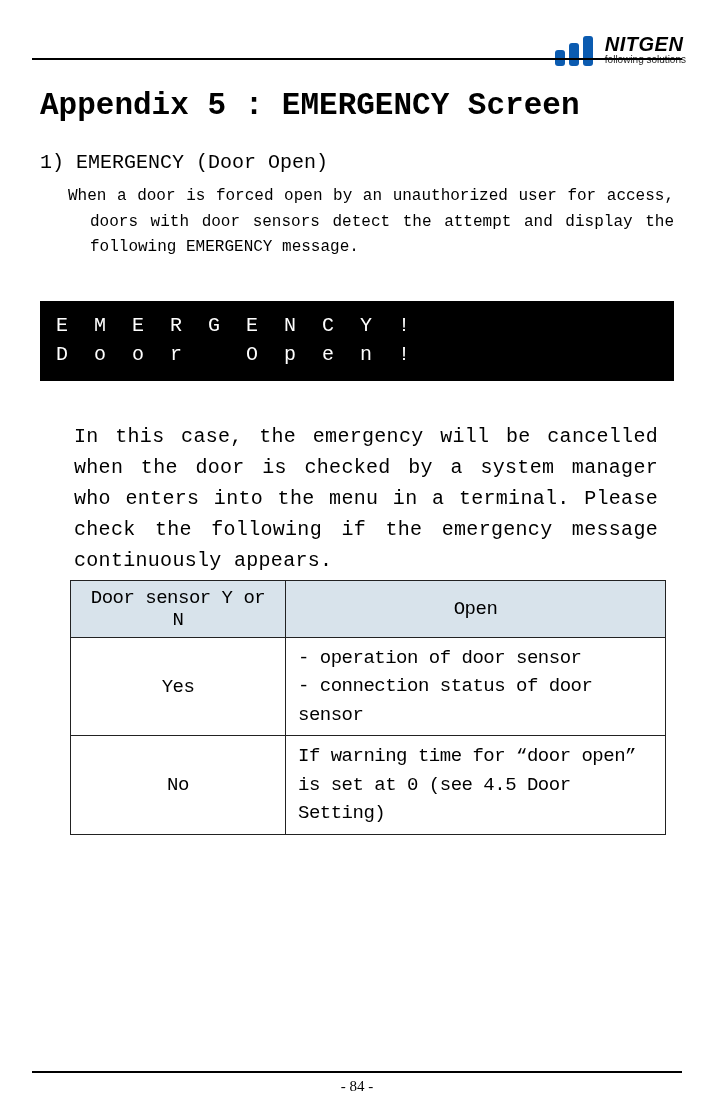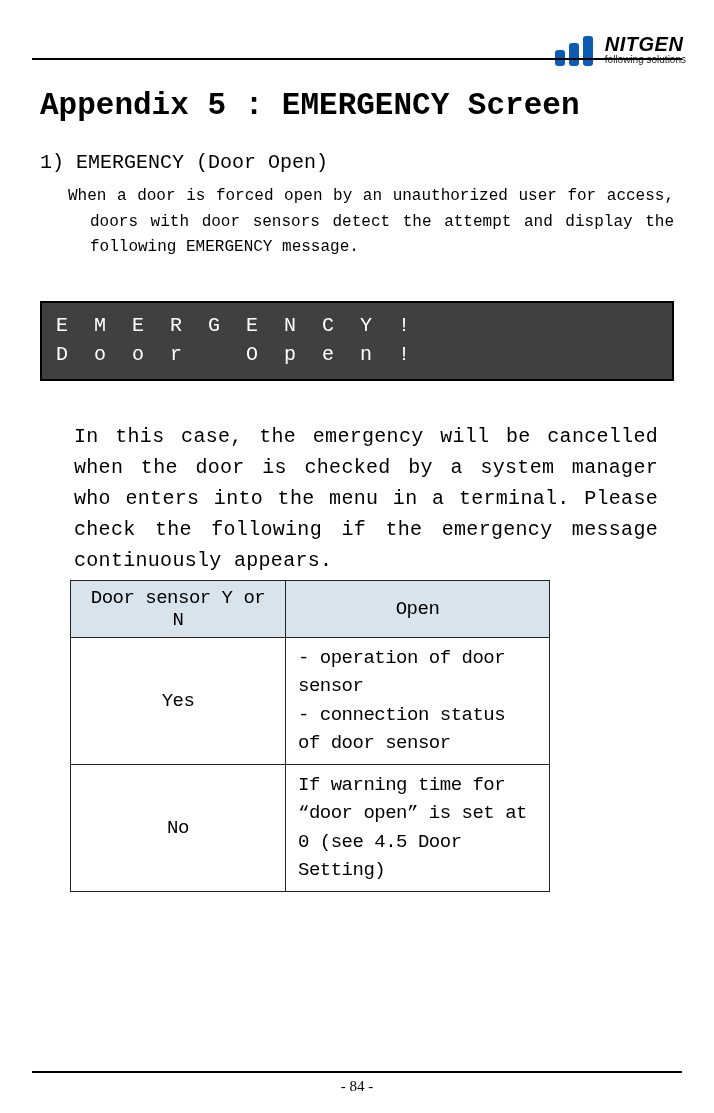--- a/index.html
+++ b/index.html
@@ -77,21 +77,21 @@
     margin: 0 0 7px 28px;
     padding-left: 22px;
     text-indent: -22px;
     text-align: justify;
     letter-spacing: 0;
   }
 
   .lcd {
     margin: 40px 0 26px 0;
     border: 2px solid #000;
-    background: #404040;
+    background: #000000;
     color: #fff;
     padding: 8px 14px 10px 14px;
     font-size: 20px;
     line-height: 1.45;
   }
   .lcd .row span {
     display: inline-block;
     width: 38px;
     text-align: left;
   }
@@ -102,21 +102,21 @@
     margin: 40px 16px 4px 28px;
     padding-left: 6px;
     text-align: justify;
     text-justify: inter-word;
     letter-spacing: 0.3px;
   }
 
   table.check {
     border-collapse: collapse;
     margin-left: 30px;
-    width: 480px;
+    width: 596px;
     font-size: 19px;
   }
   table.check th, table.check td {
     border: 1px solid #222;
     padding: 6px 12px;
     vertical-align: middle;
   }
   table.check thead th {
     background: #d8e3eb;
     font-weight: 400;

